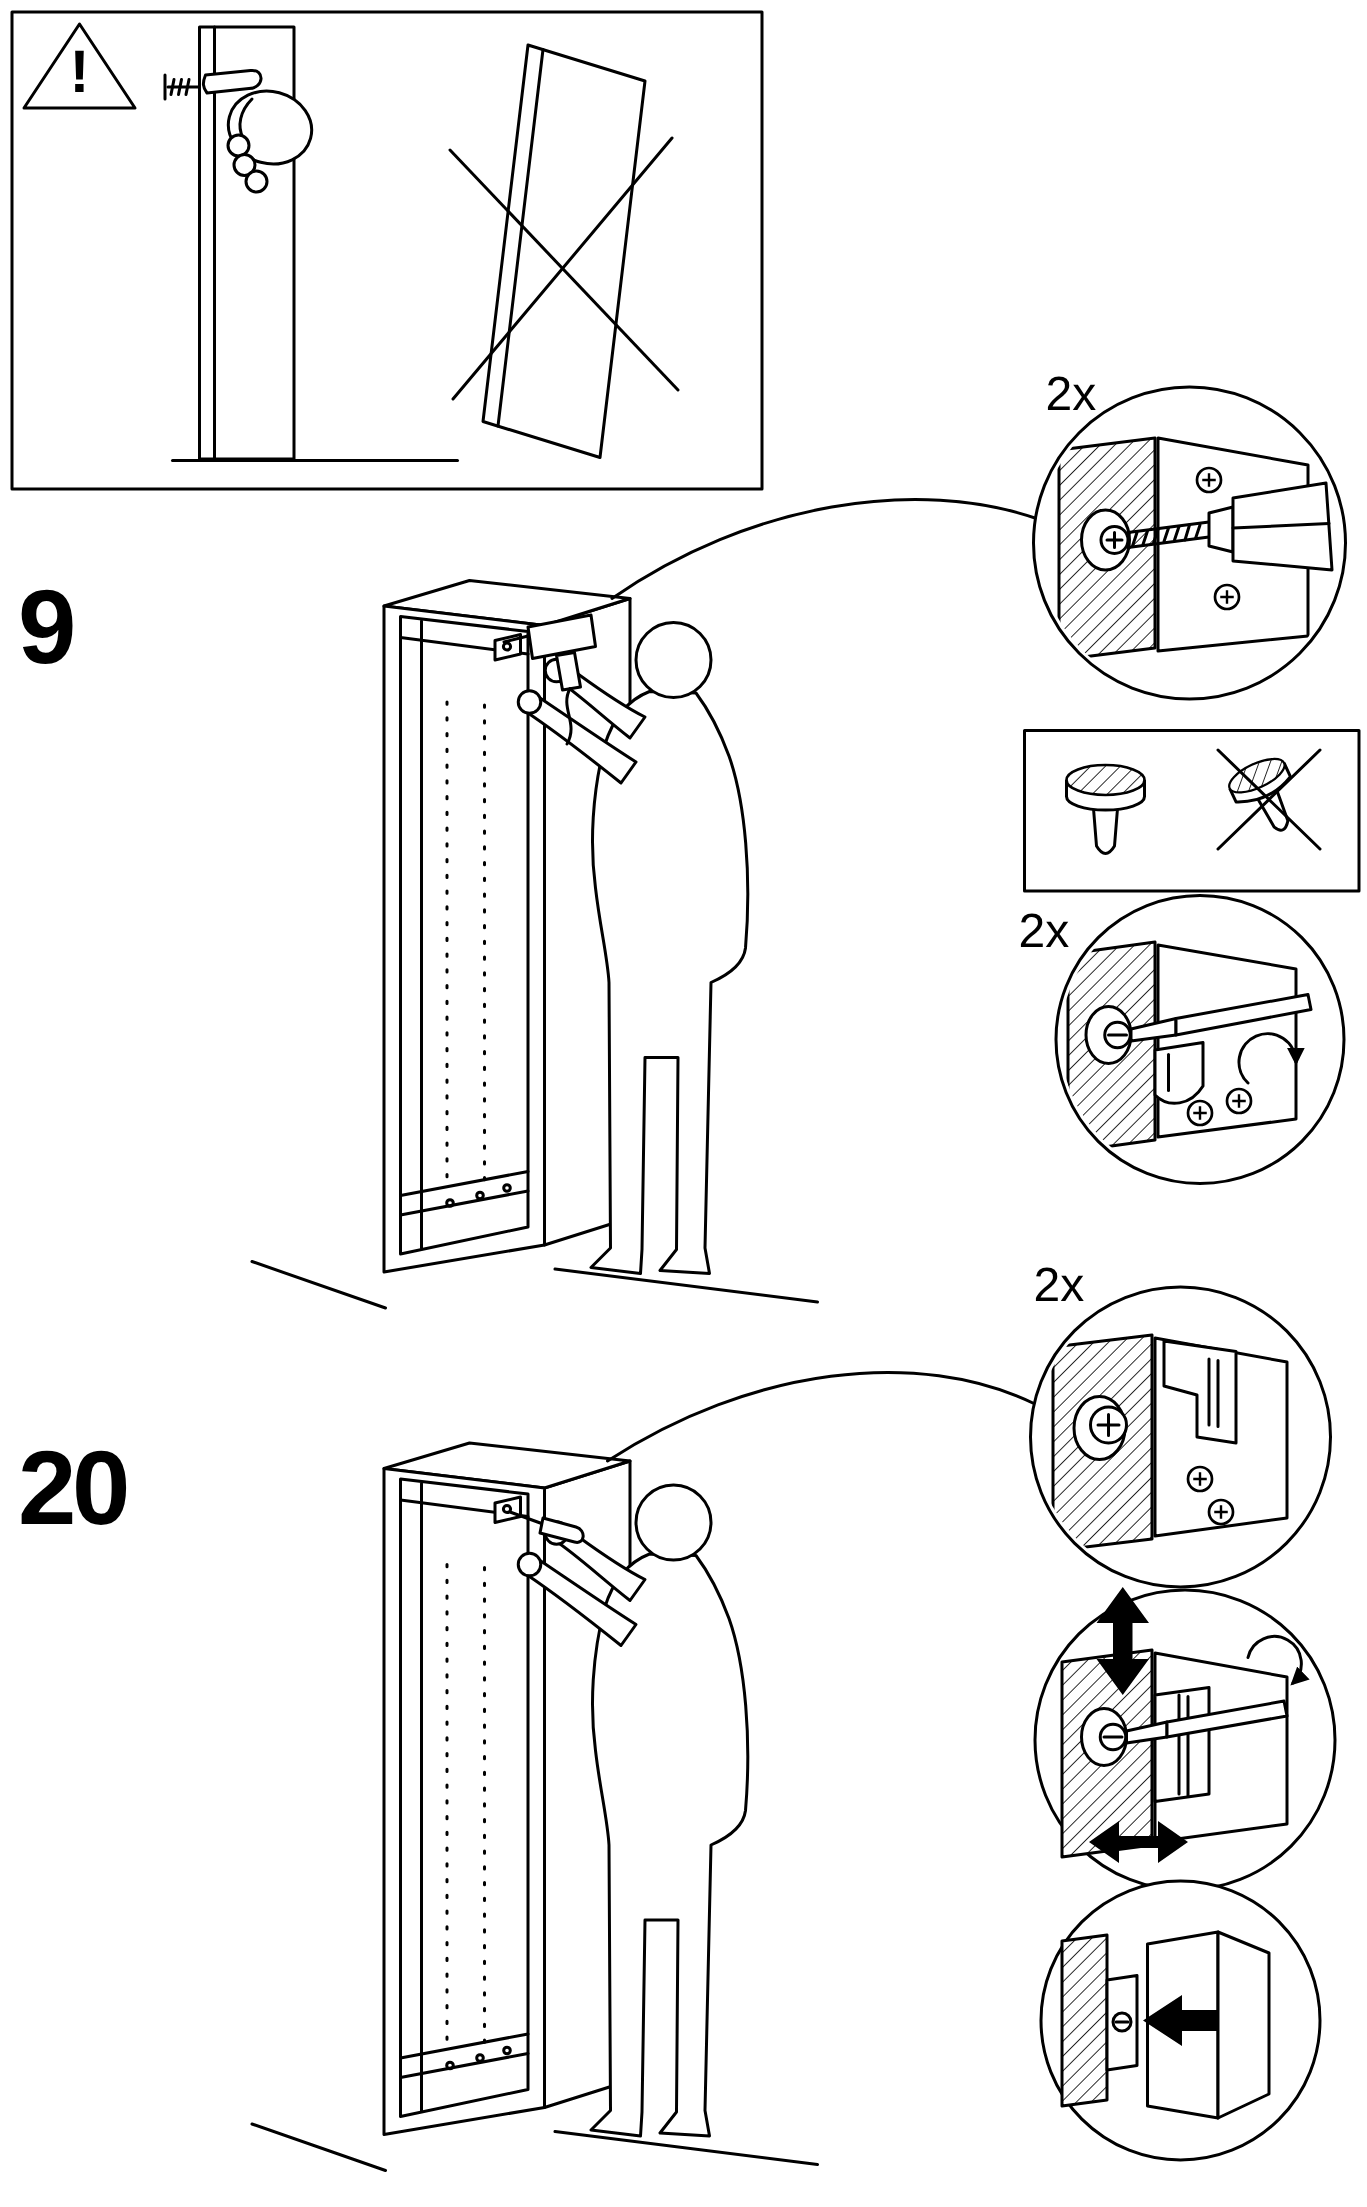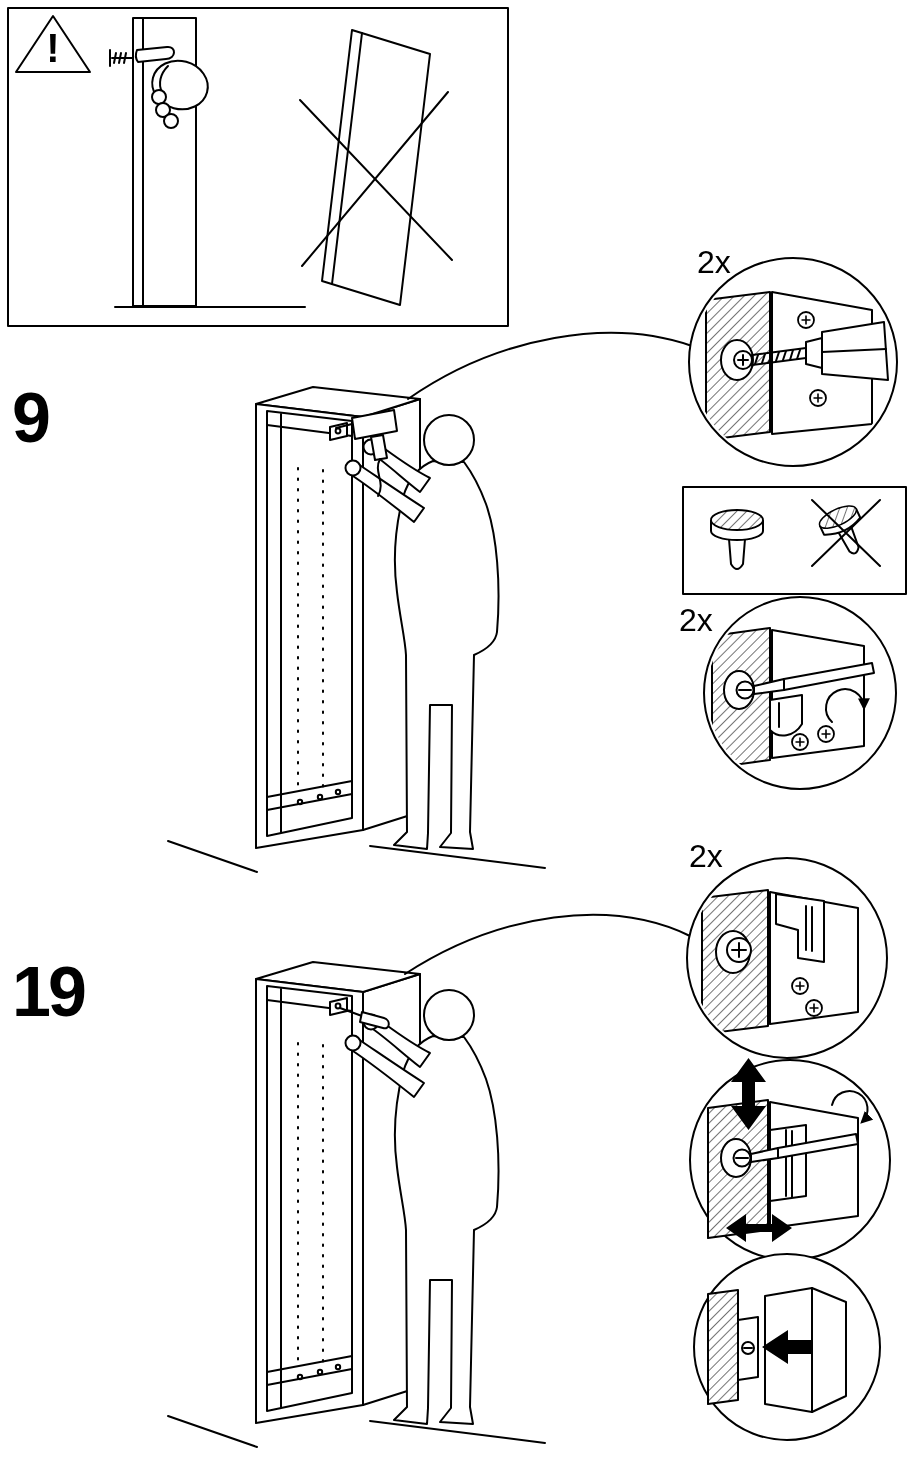--- a/index.html
+++ b/index.html
@@ -229,18 +229,18 @@
     <g>
       <path class="fw" d="M765,1296 L812,1288 L812,1412 L765,1404 Z"></path>
       <path class="fw" d="M812,1288 L846,1302 L846,1396 L812,1412 Z"></path>
     </g>
     <path fill="#000" d="M788,1340 L812,1340 L812,1354 L788,1354 L788,1364 L762,1347 L788,1330 Z"></path>
   </g>
 </svg>
 
 <div class="txt" id="warn-excl">!</div>
 <div class="txt stepnum" id="num17">9</div>
-<div class="txt stepnum" id="num18">19</div>
+<div class="txt stepnum" id="num18">20</div>
 <div class="txt qty" id="qty-a">2x</div>
 <div class="txt qty" id="qty-b">2x</div>
 <div class="txt qty" id="qty-c">2x</div>
 
 </div>
 
 </body></html>

